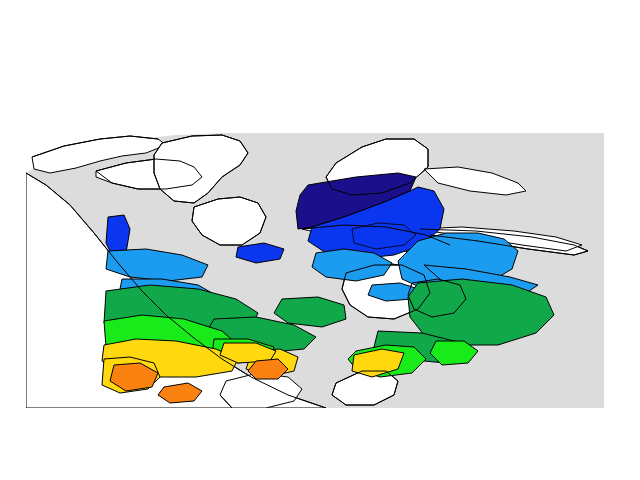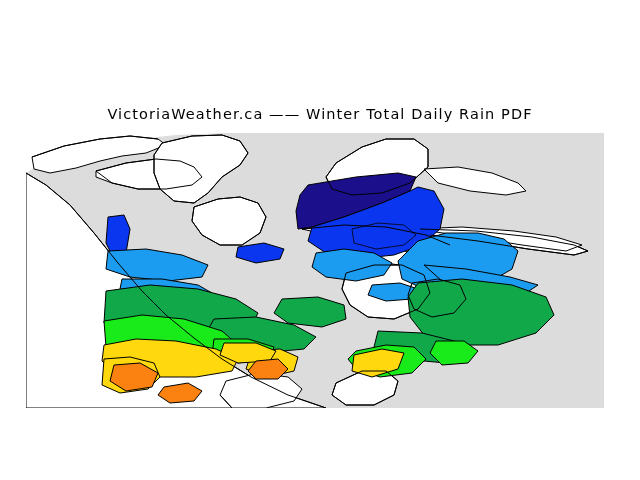--- a/index.html
+++ b/index.html
@@ -25,21 +25,20 @@
   #map-svg{display:block;width:578px;height:275px;}
 
   
   #colorbar-wrap{position:absolute;left:0;top:420px;width:640px;height:60px;}
 </style>
 </head>
 <body>
 
 <div id="page">
 
-  <div id="title">VictoriaWeather.ca —— Winter Total Daily Rain PDF</div>
 
   <div id="map-panel">
     <svg id="map-svg" viewBox="0 0 578 275" preserveAspectRatio="none">
 
       <g>
         <path d="M0,40 L10,34 L40,22 L78,12 L112,6 L150,2 L200,0 L578,0 L578,275 L300,275
                  L250,268 L205,250 L170,228 L140,205 L112,180 L86,150 L58,112 L30,74 Z" fill="#dcdcdc" stroke="none"></path>
         <path d="M0,40 L578,0 L578,275 L0,275 Z" fill="#dcdcdc" opacity="0"></path>
       </g>
 

